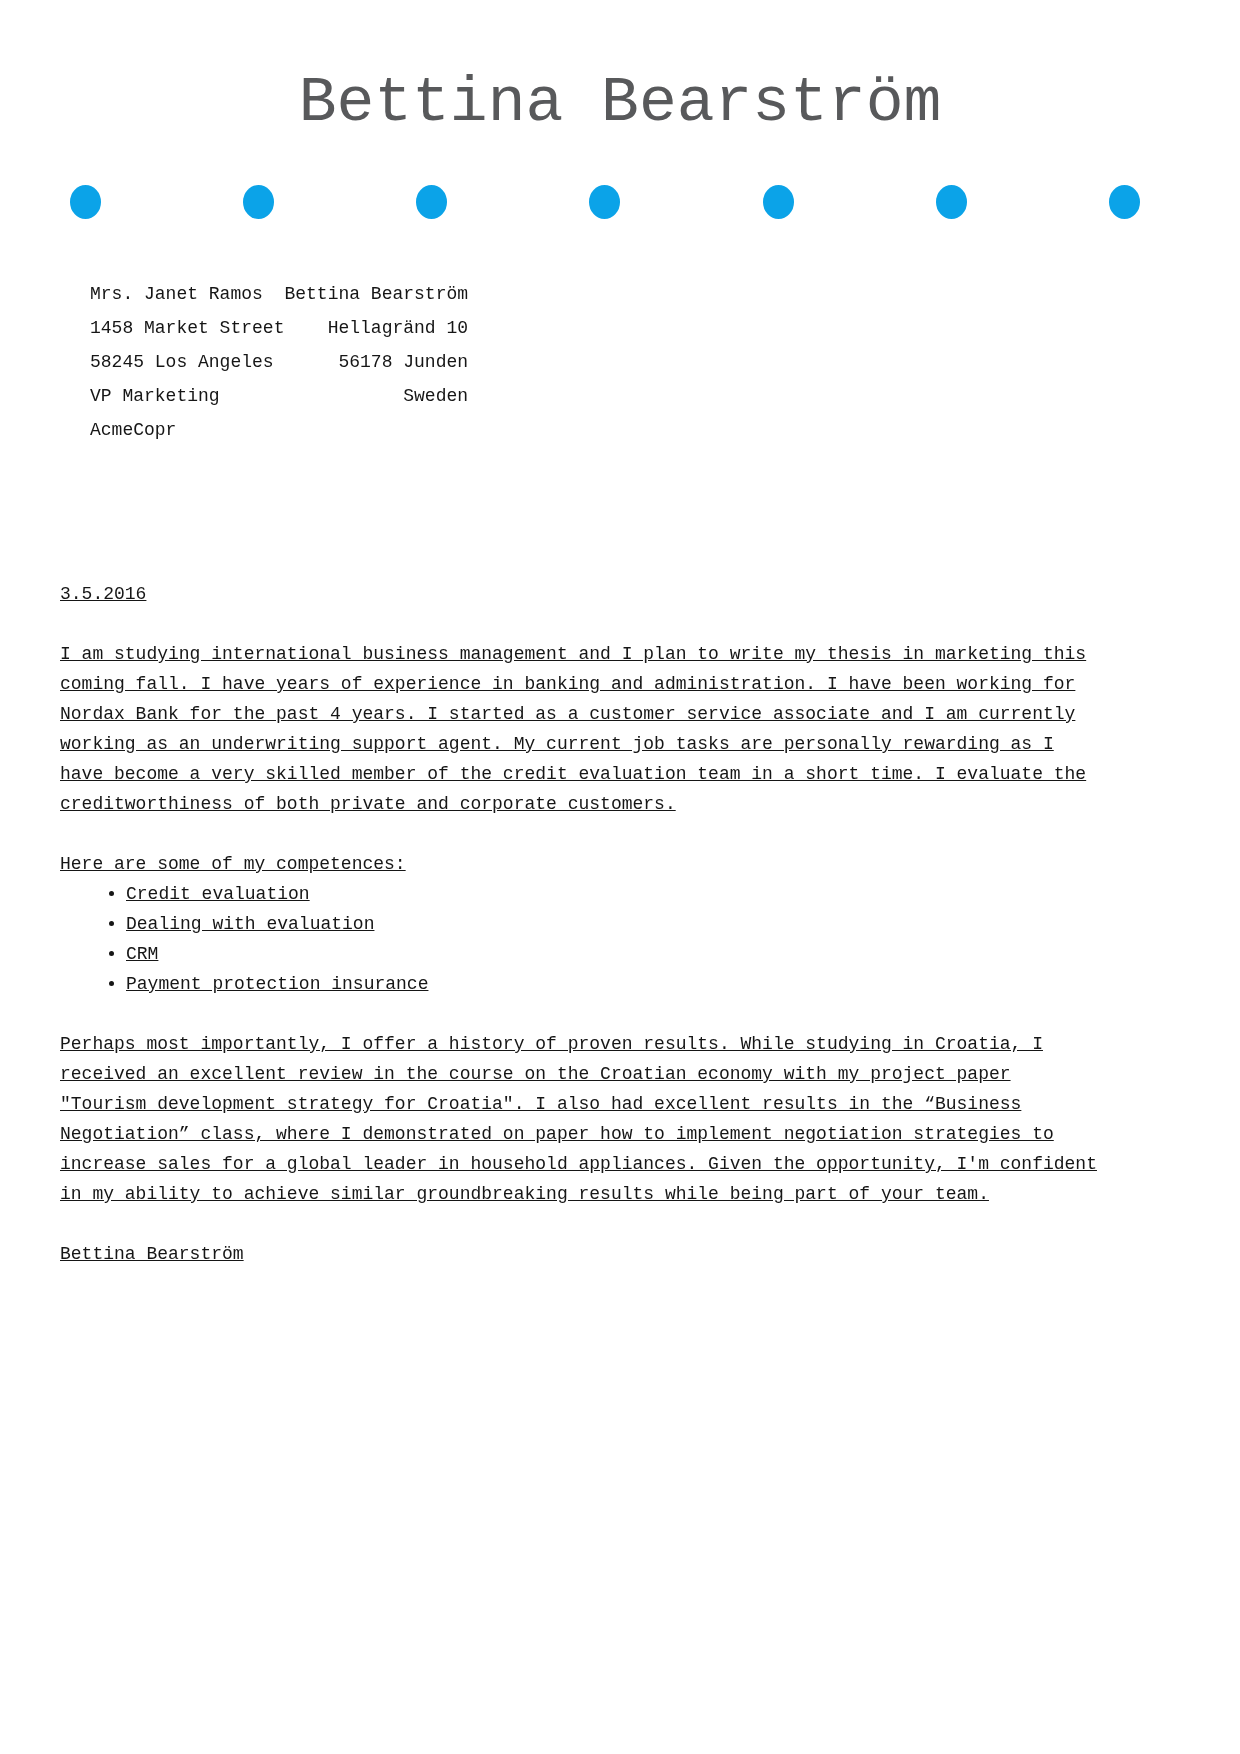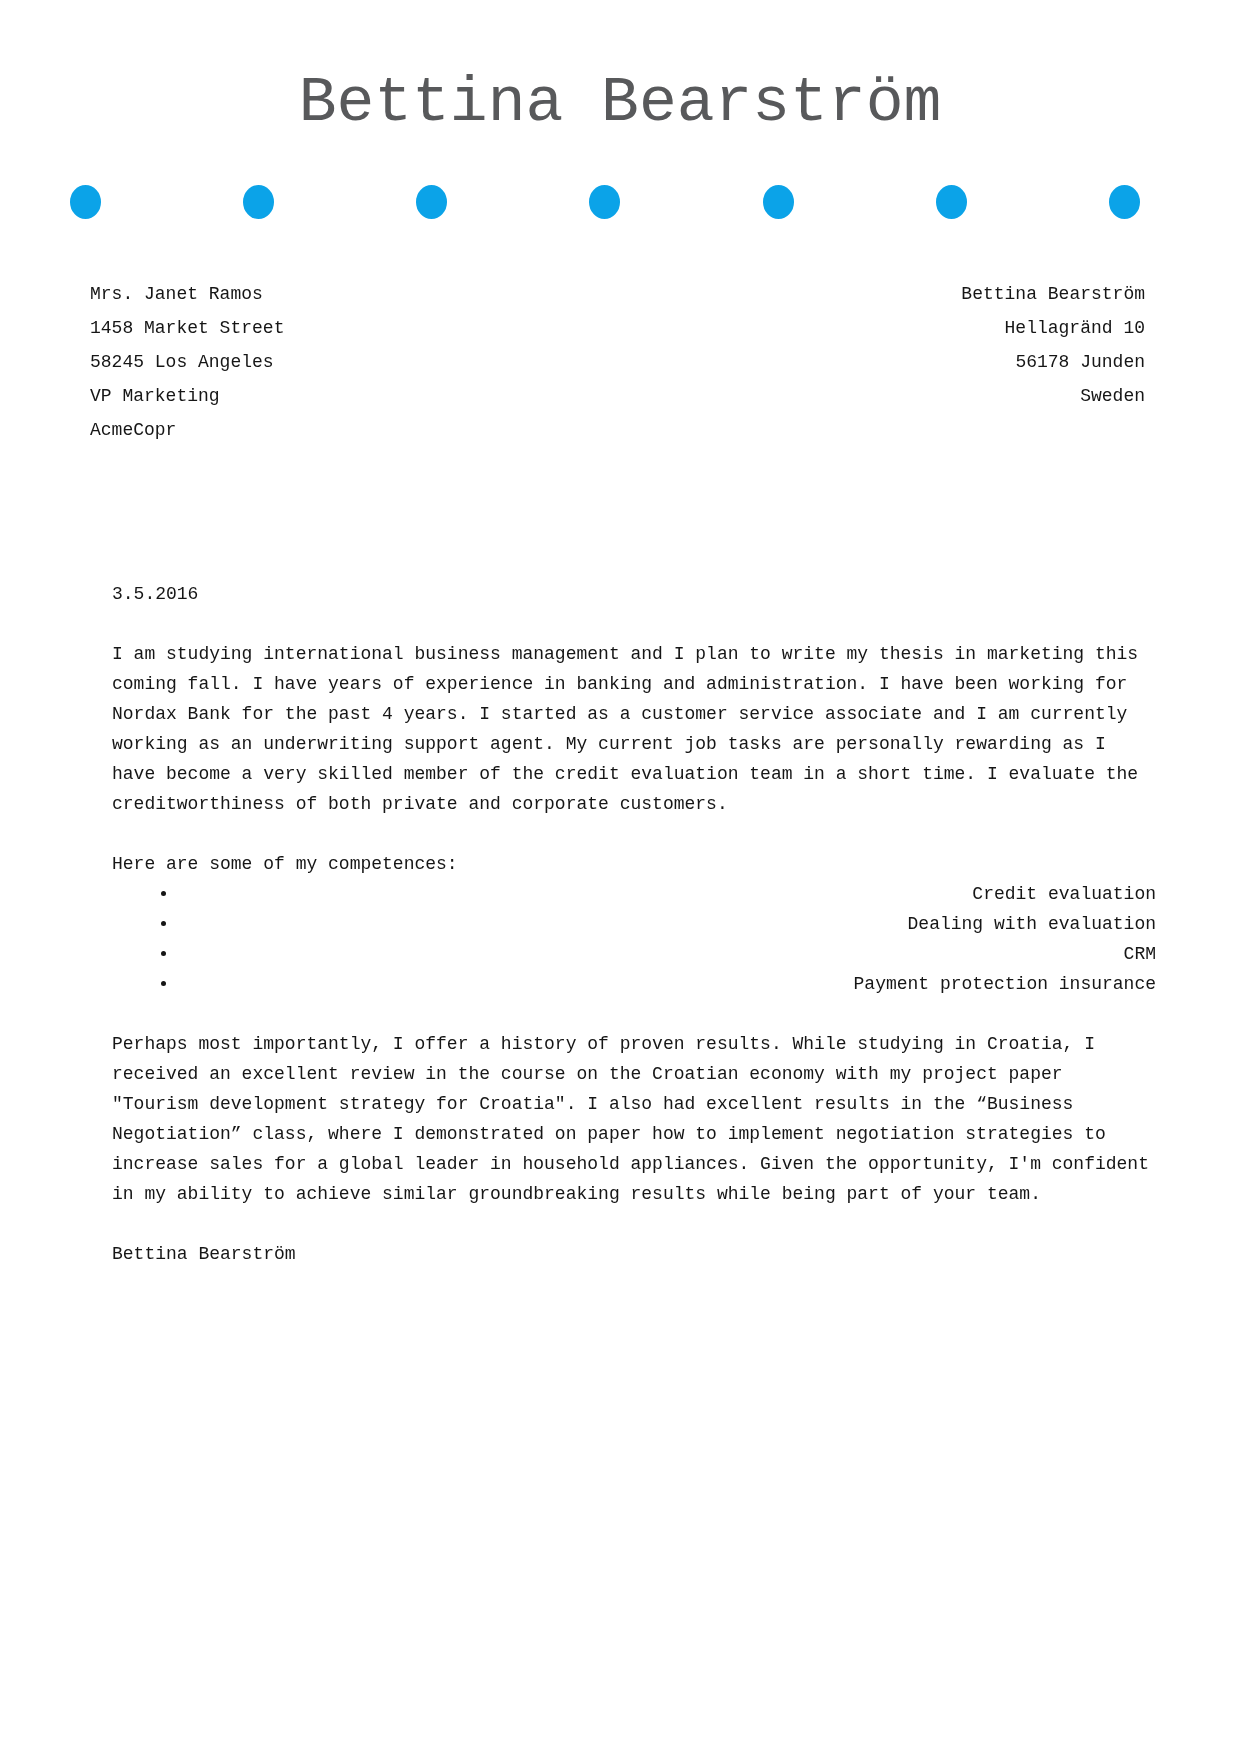--- a/index.html
+++ b/index.html
@@ -33,49 +33,49 @@
     justify-content: space-between;
     margin: 46px 100px 0 70px; 
   }
   .dot {
     width: 31px;
     height: 34px;
     border-radius: 50%;
   }
   .address-row {
     display: flex;
-    justify-content: space-between;
+    justify-content: flex-start;
     margin: 58px 0 0 90px;
     width: 1055px; 
     font-size: 18px;
     line-height: 34px;
   }
   .sender {
     text-align: right;
   }
   .letter {
-    margin: 132px 0 0 112px;
+    margin: 132px 0 0 60px;
     width: 1044px; 
     font-size: 18px;
     line-height: 30px;
+    text-decoration: underline;
   }
   .date-block {
     margin: 0 0 30px 0;
   }
   .letter p {
     margin: 0 0 30px 0;
   }
   .letter p.list-intro {
     margin: 0;
   }
   .letter ul.competence-list {
     margin: 0 0 30px 0;
     padding: 0 0 0 66px;
     list-style: disc outside;
-    text-align: right;
   }
   .letter ul.competence-list li {
     line-height: 30px;
   }
   .letter p.signoff,
   .letter p.signature {
     margin: 0 0 30px 0;
   }
 </style>
 </head>

